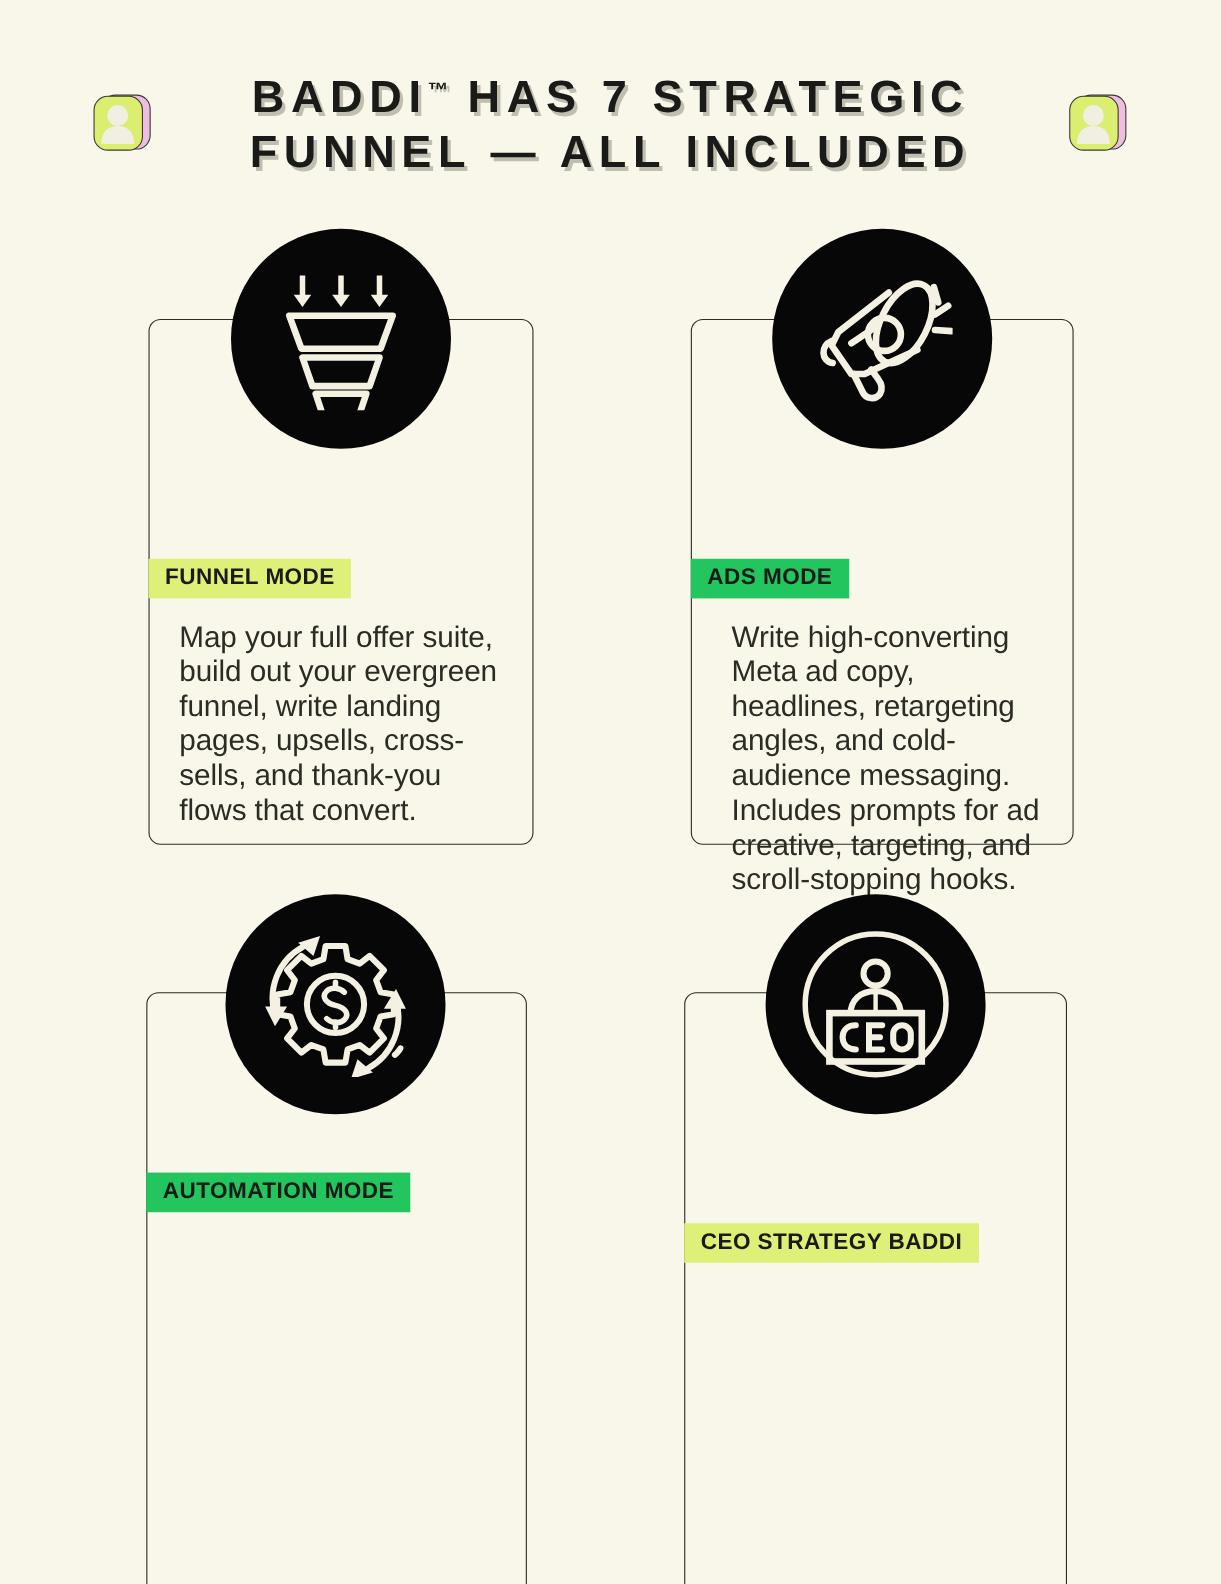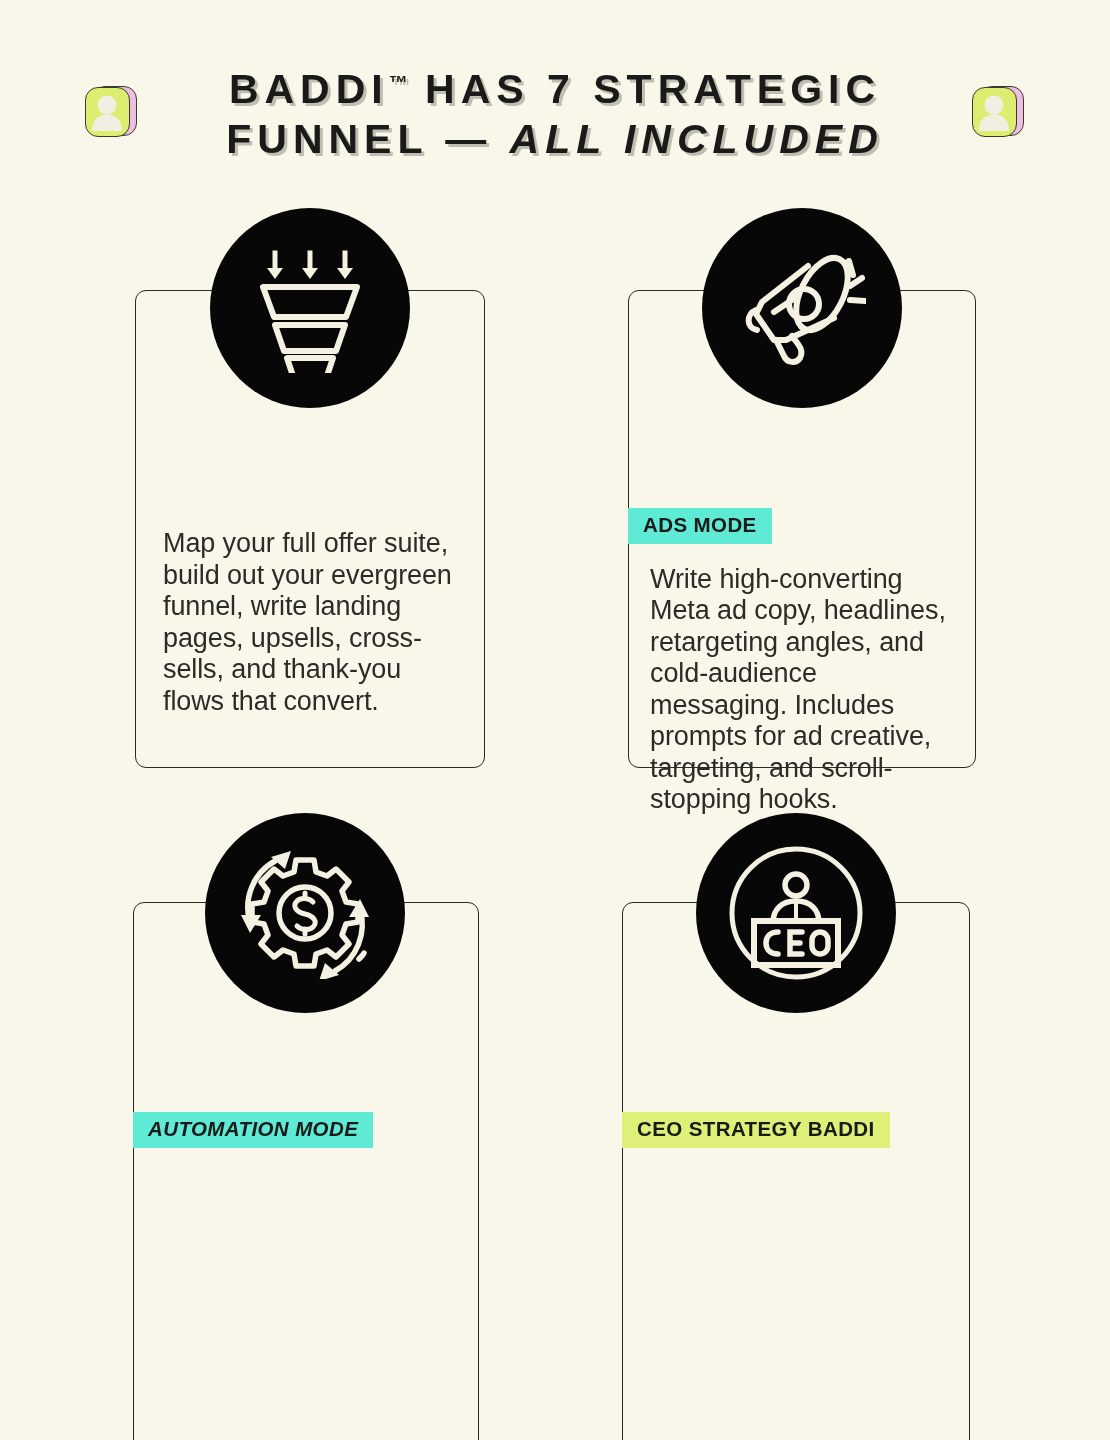--- a/index.html
+++ b/index.html
@@ -37,21 +37,20 @@
     letter-spacing: 6px;
     text-shadow: 3px 3px 0 rgba(60,58,48,0.30);
   }
   .headline .ln { display: block; }
   .headline .tm {
     font-size: 19px;
     vertical-align: 14px;
     letter-spacing: 0;
   }
   .headline .ital {
-    font-style: italic;
   }
 
   
   .corner-badge {
     position: absolute;
     width: 48px;
     height: 52px;
   }
   .corner-badge.left  { left: 85px;  top: 84px; }
   .corner-badge.right { left: 972px; top: 84px; }
@@ -118,39 +117,39 @@
     font-family: "Liberation Sans", sans-serif;
     font-weight: 700;
     font-size: 20.5px;
     letter-spacing: 0.4px;
     color: #1A1A18;
     padding: 7px 15px 8px 15px;
     line-height: 1;
     white-space: nowrap;
   }
   .badge-label.lime { background: #DFF078; }
-  .badge-label.pink { background: #5eead4; text-align: right; }
+  .badge-label.pink { background: #22c55e; text-align: right; }
 
   .body-copy {
     margin-top: 20px;
     font-family: "Liberation Sans", sans-serif;
     font-weight: 400;
     font-size: 27px;
     line-height: 31.5px;
     color: #2C2C26;
     letter-spacing: -0.1px;
   }
 
   .block.b1 { position: absolute; left: 135px; top: 318px; width: 350px; }
   .block.b2 { position: absolute; left: 628px; top: 318px; width: 348px; }
-  .block.b3 { position: absolute; left: 133px; top: 922px; width: 346px; font-style: italic; }
+  .block.b3 { position: absolute; left: 133px; top: 876px; width: 346px; }
   .block.b4 { position: absolute; left: 622px; top: 922px; width: 348px; }
 
   .block .body-copy.narrow { padding: 0 28px; }
-  .block .body-copy.narrow2 { padding: 0 22px; }
+  .block .body-copy.narrow2 { padding: 0 22px; margin-left: 15px; }
 </style>
 </head>
 <body>
 
 <div class="header">
 
   <div class="corner-badge left">
     <div class="badge-shadow"></div>
     <div class="badge-face">
       <svg width="42" height="47" viewBox="0 0 42 47">
@@ -257,20 +256,21 @@
 
       <g fill="none" stroke="#F4F1E2" stroke-width="5.5" stroke-linecap="round">
         <path d="M62 99 C54 99 50 104 50 110 C50 116 54 121 62 121"></path>
         <path d="M86 99 H74 V110 H84 M74 110 V121 H86"></path>
         <rect x="96" y="99" width="16" height="22" rx="8"></rect>
       </g>
     </svg>
   </div>
 
   <div class="block b1">
+    <span class="badge-label lime">FUNNEL MODE</span>
     <p class="body-copy narrow">Map your full offer suite, build out your evergreen funnel, write landing pages, upsells, cross-sells, and thank-you flows that convert.</p>
   </div>
 
   <div class="block b2">
     <span class="badge-label pink">ADS MODE</span>
     <p class="body-copy narrow2">Write high-converting Meta ad copy, headlines, retargeting angles, and cold-audience messaging. Includes prompts for ad creative, targeting, and scroll-stopping hooks.</p>
   </div>
 
   <div class="block b3">
     <span class="badge-label pink">AUTOMATION MODE</span>

